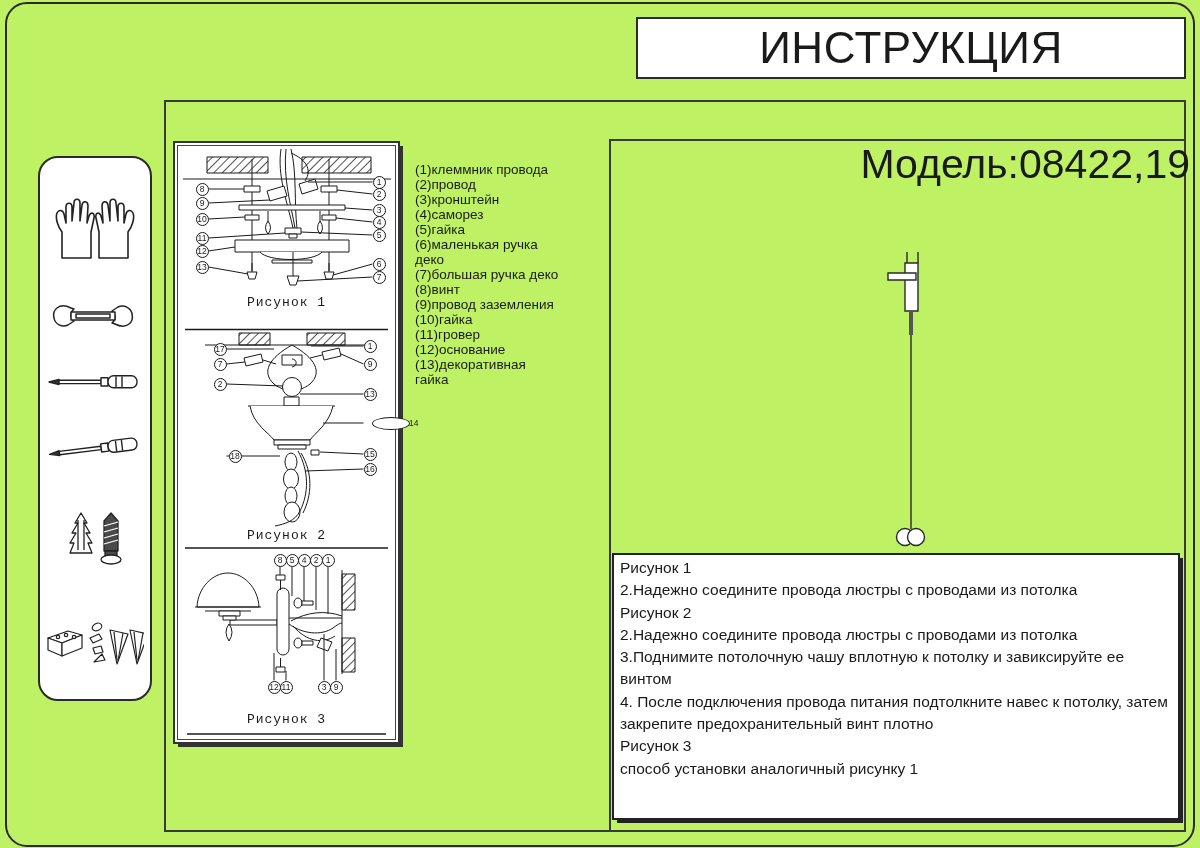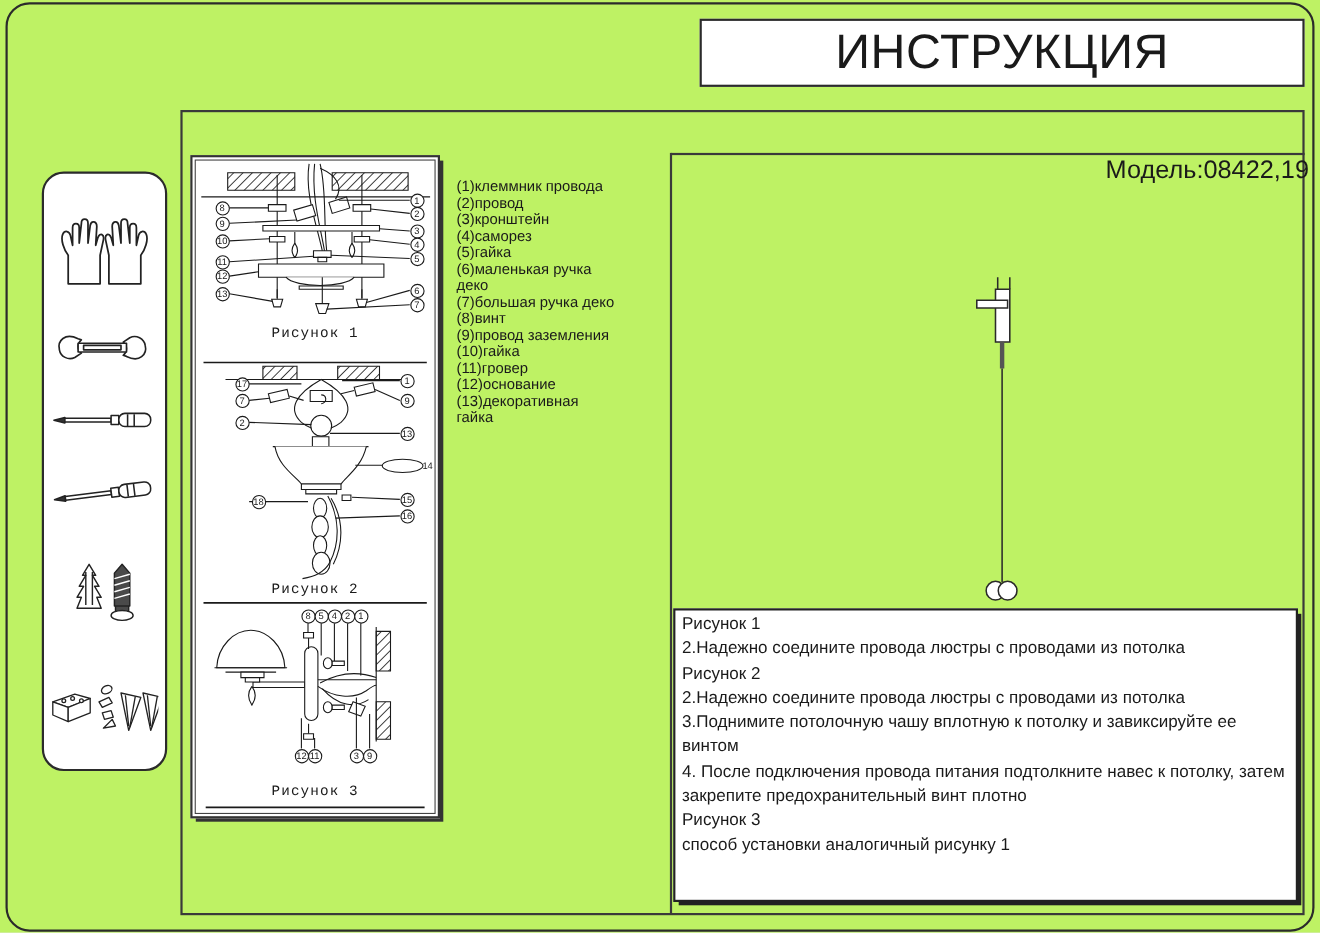--- a/index.html
+++ b/index.html
@@ -6,21 +6,21 @@
   #page{position:relative;width:1200px;height:848px;background:#bef264;overflow:hidden;
         font-family:"Liberation Sans",sans-serif;color:#1a1a1a;}
   .abs{position:absolute;}
   #page-border{left:5px;top:2px;width:1186px;height:841px;border:2px solid #2b2b2b;border-radius:22px;}
   #title-box{left:636px;top:17px;width:546px;height:58px;border:2px solid #2b2b2b;background:#fff;
              display:flex;align-items:center;justify-content:center;}
   #title-text{font-size:44px;letter-spacing:0.5px;white-space:nowrap;}
   #main-box{left:164px;top:100px;width:1018px;height:728px;border:2px solid #3a3a3a;}
   #model-rule{left:610px;top:139px;width:576px;height:2px;background:#3a3a3a;}
   #v-divider{left:609px;top:139px;width:2px;height:691px;background:#3a3a3a;}
-  #model-text{left:700px;top:141px;width:490px;text-align:right;font-size:23px;white-space:nowrap;}
+  #model-text{left:700px;top:141px;width:490px;text-align:right;font-size:41px;white-space:nowrap;}
   
   #sidebar{left:38px;top:156px;width:110px;height:541px;border:2px solid #2b2b2b;border-radius:20px;background:#fff;}
   #sidebar svg{position:absolute;}
   
   #figures-panel{left:173px;top:141px;width:223px;height:599px;border:2px solid #333;background:#fff;
                  box-shadow:4px 4px 0 -1px #333;}
   #figures-panel:before{content:"";position:absolute;inset:2px;border:1px solid #444;pointer-events:none;}
   .fig{position:relative;width:223px;}
   .fig svg{display:block;}
   .fig-cap{position:absolute;left:0;width:100%;text-align:center;
@@ -257,21 +257,21 @@
         </g>
       </svg>
       <div class="fig-cap" style="top:197px">Рисунок 2</div>
     <div class="co" style="left: 38.5px; top: 11.5px;">17</div>
         <div class="co" style="left: 38.5px; top: 26.5px;">7</div>
         <div class="co" style="left: 38.5px; top: 46.5px;">2</div>
         <div class="co" style="left: 38.5px; top: 118.5px; margin-left: 15px;">18</div>
         <div class="co" style="left: 188.5px; top: 8.5px;">1</div>
         <div class="co" style="left: 188.5px; top: 26.5px;">9</div>
         <div class="co" style="left: 188.5px; top: 56.5px;">13</div>
-        <div class="co" style="left: 172px; top: 85.5px; padding-left: 36px;">14</div>
+        <div class="co" style="left: 197px; top: 85.5px; padding-left: 36px;">14</div>
         <div class="co" style="left: 188.5px; top: 116.5px;">15</div>
         <div class="co" style="left: 188.5px; top: 131.5px;">16</div>
       </div>
 
     <div class="fig" style="height:192px">
       <svg width="223" height="192" viewBox="0 0 223 192">
         <g stroke="#1a1a1a" stroke-width="1" fill="none">
           <line x1="167" y1="20" x2="167" y2="124"></line>
           <rect x="167" y="24" width="13" height="36" fill="url(#hatch)"></rect>
           <rect x="167" y="88" width="13" height="34" fill="url(#hatch)"></rect>

